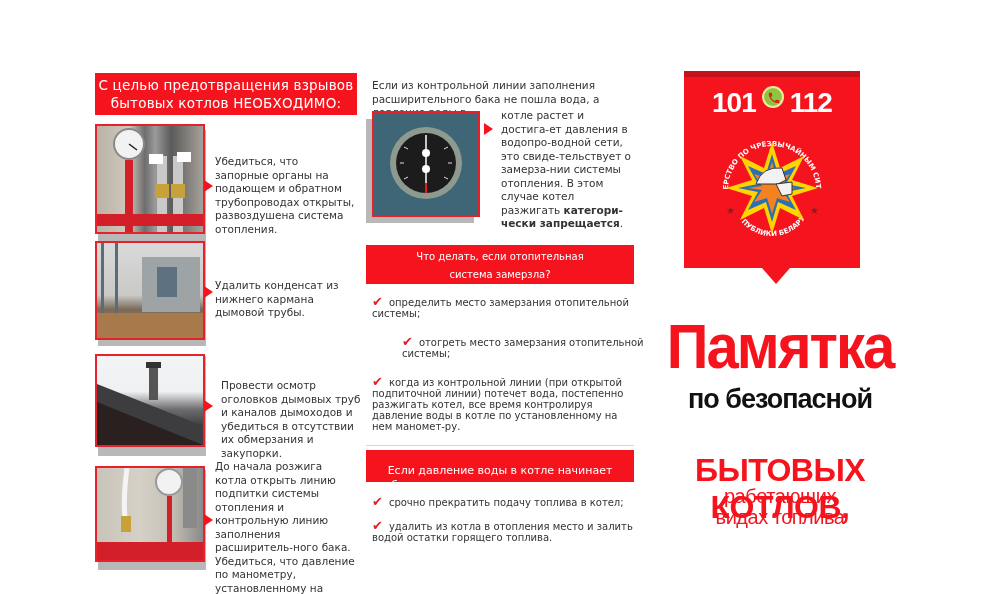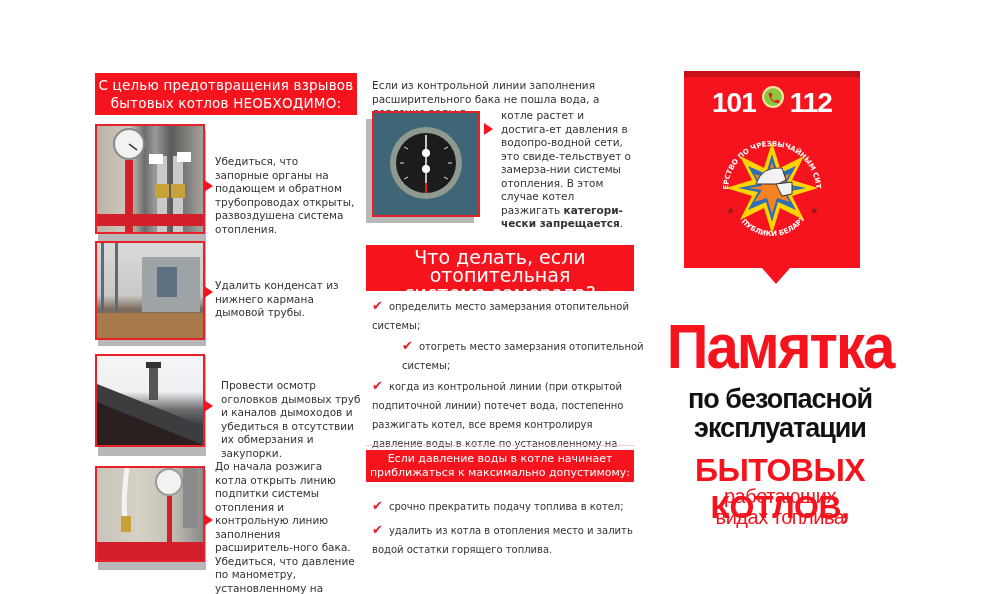--- a/index.html
+++ b/index.html
@@ -33,21 +33,21 @@
   .ph2 { background: linear-gradient(180deg,#d9dad9 0%,#c9c9c7 55%,#7a6a5a 70%,#b08a5a 100%); }
   .ph3 { background: linear-gradient(180deg,#f2f4f6 0%,#eef0f2 40%,#6d6d70 60%,#3a3a3c 80%,#2a2020 100%); }
   .ph4 { background: linear-gradient(90deg,#c9c4ba 0%,#d6d1c7 40%,#c6c1b6 70%,#8a8a8a 100%); }
   .gauge-ph { background: #3e6677; }
 
   
   .mid-text { font-size: 10.5px; line-height: 13.5px; color: #333; }
   .mid-header {
     background: #f5141e; color: #fff; text-align: center;
   }
-  .check-item { position: absolute; font-size: 10px; line-height: 19px; color: #333; width: 262px; }
+  .check-item { position: absolute; font-size: 10px; line-height: 11px; color: #333; width: 262px; }
   .check { color: #e51b22; font-weight: bold; font-size: 13px; margin-right: 6px; }
   .sep { position: absolute; height: 1px; background: #f3c9c9; }
 
   
   .banner {
     left: 684px; top: 71px; width: 176px; height: 197px;
     background: #f5141e;
   }
   .banner-top { position: absolute; left: 684px; top: 71px; width: 176px; height: 6px; background: #c5121a; }
   .banner-notch {
@@ -174,37 +174,37 @@
         <line x1="74" y1="66" x2="70" y2="64"></line>
     </g>
   </svg>
 </div>
 <div class="arrow-right" style="left:484px;top:123px;"></div>
 <div class="abs mid-text" style="left:501px;top:109px;width:134px;">
   <span>котле растет и достига-ет давления в водопро-водной сети, это свиде-тельствует о замерза-нии системы отопления. В этом случае котел разжигать</span>
   <b>категори-чески запрещается</b><span>.</span>
 </div>
 
-<div class="abs mid-header" style="left:366px;top:245px;width:268px;height:46px;font-size:19px;line-height:18px;padding-top:3px;">
+<div class="abs mid-header" style="left:366px;top:245px;width:268px;height:39px;font-size:10px;line-height:18px;padding-top:3px;">
   <div>Что делать, если отопительная</div>
   <div>система замерзла?</div>
 </div>
 
 <div class="check-item" style="left:372px;top:296px;">
   <span class="check">✔</span><span>определить место замерзания отопительной системы;</span>
 </div>
 <div class="check-item" style="left:372px;top:336px;margin-left:30px;">
   <span class="check">✔</span><span>отогреть место замерзания отопительной системы;</span>
 </div>
 <div class="check-item" style="left:372px;top:376px;">
   <span class="check">✔</span><span>когда из контрольной линии (при открытой подпиточной линии) потечет вода, постепенно разжигать котел, все время контролируя давление воды в котле по установленному на нем маномет-ру.</span>
 </div>
 
 <div class="sep" style="left:366px;top:445px;width:268px;"></div>
-<div class="abs mid-header" style="left:366px;top:450px;width:268px;height:32px;font-size:11px;line-height:14px;padding-top:2px;">
+<div class="abs mid-header" style="left:366px;top:450px;width:268px;height:32px;font-size:11px;line-height:14px;padding-top:14px;">
   <div>Если давление воды в котле начинает</div>
   <div>приближаться к максимально допустимому:</div>
 </div>
 
 <div class="check-item" style="left:372px;top:496px;">
   <span class="check">✔</span><span>срочно прекратить подачу топлива в котел;</span>
 </div>
 <div class="check-item" style="left:372px;top:520px;">
   <span class="check">✔</span><span>удалить из котла в отопления место и залить водой остатки горящего топлива.</span>
 </div>
@@ -233,19 +233,18 @@
     <path d="M44 56 Q50 38 70 40 L74 52 L66 56 Z" fill="#f2f2f2" stroke="#333" stroke-width="1"></path>
     <path d="M64 56 L80 54 L80 66 L70 68 Z" fill="#f2f2f2" stroke="#333" stroke-width="1"></path>
     <text x="14" y="86" font-size="10" fill="#8b1b1b">★</text>
     <text x="98" y="86" font-size="10" fill="#8b1b1b">★</text>
   </svg>
 </div>
 
 <div class="abs title-main">Памятка</div>
 <div class="abs sub-black">
   <div>по безопасной</div>
-  <div>эксплуатации</div>
 </div>
 <div class="abs sub-red-big">БЫТОВЫХ КОТЛОВ,</div>
 <div class="abs sub-red-small">
   <div>работающих</div>
   <div>видах топлива</div>
 </div>
 
 </body></html>

